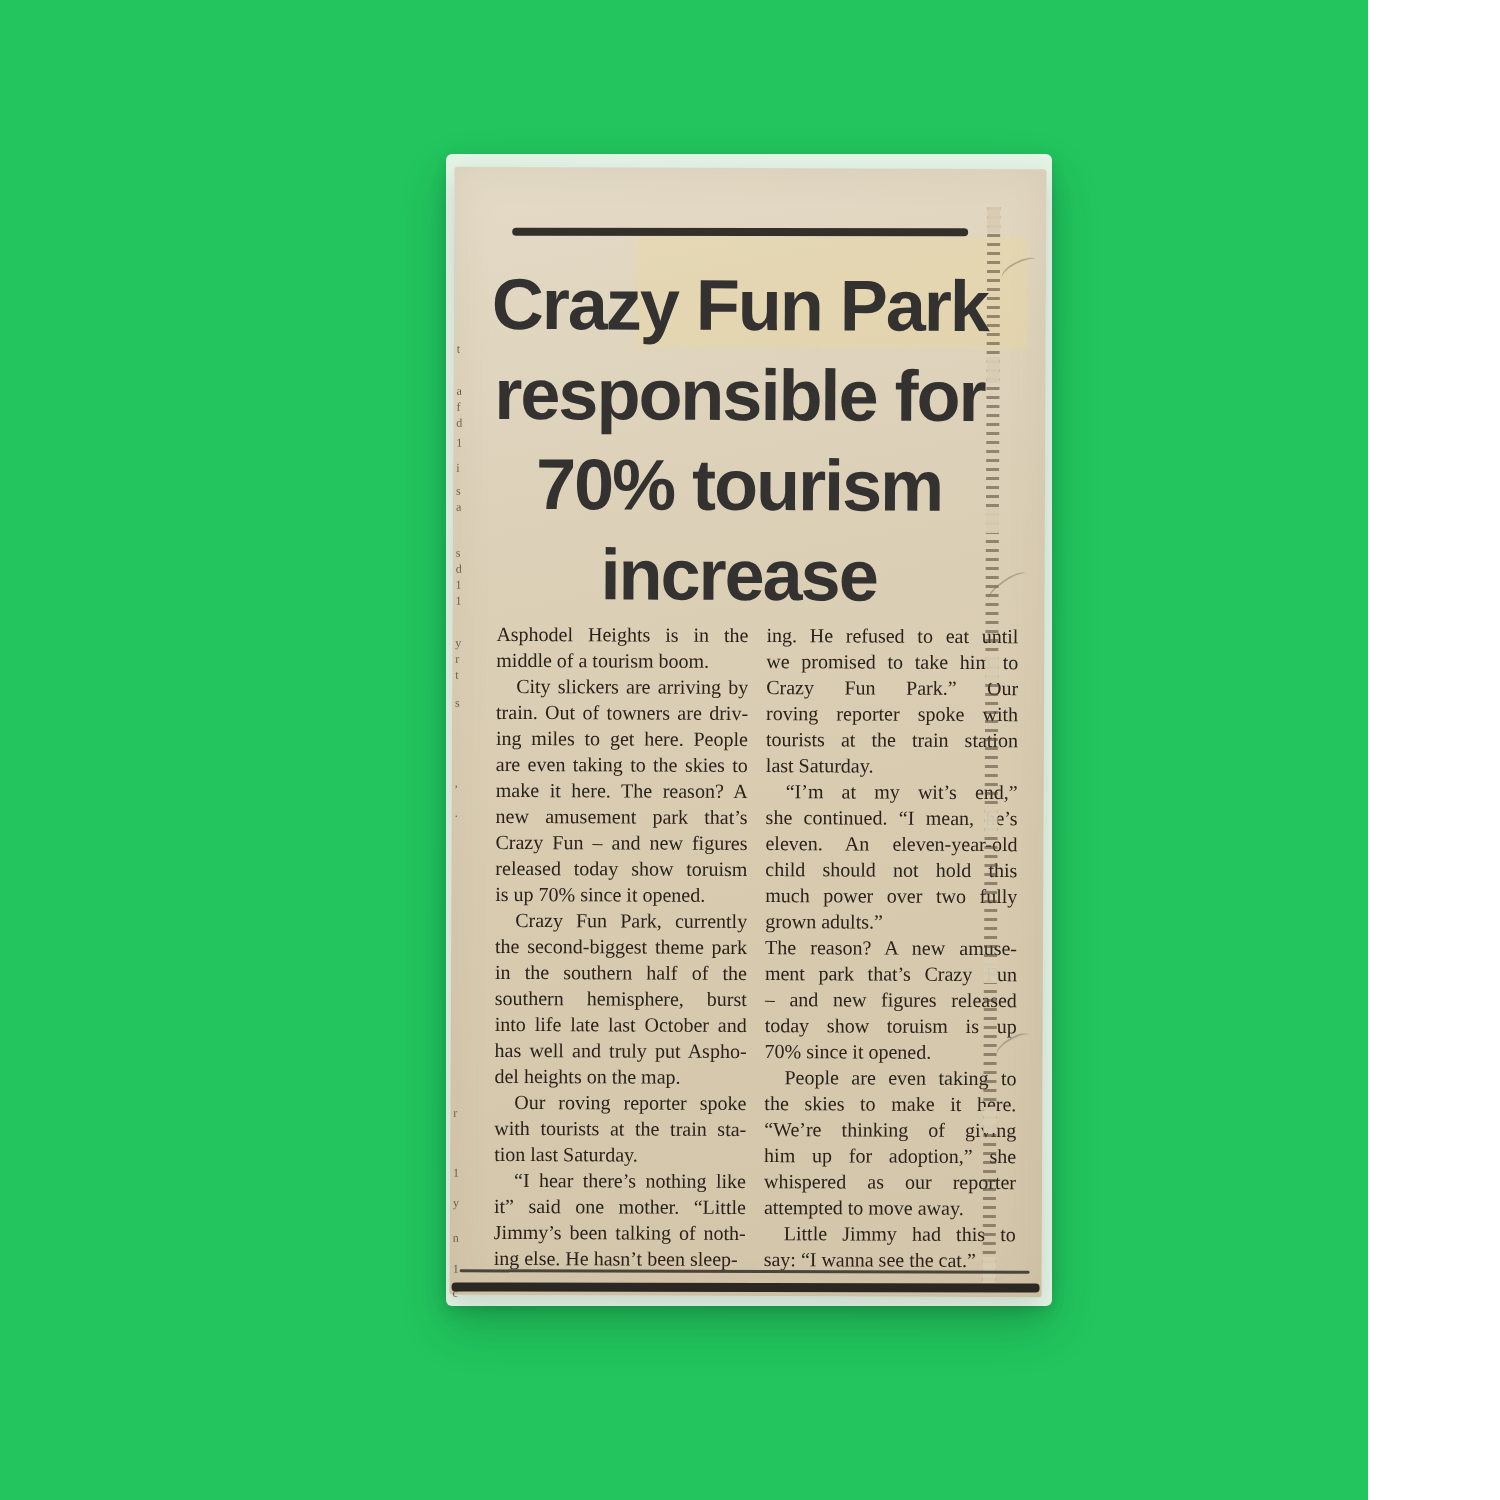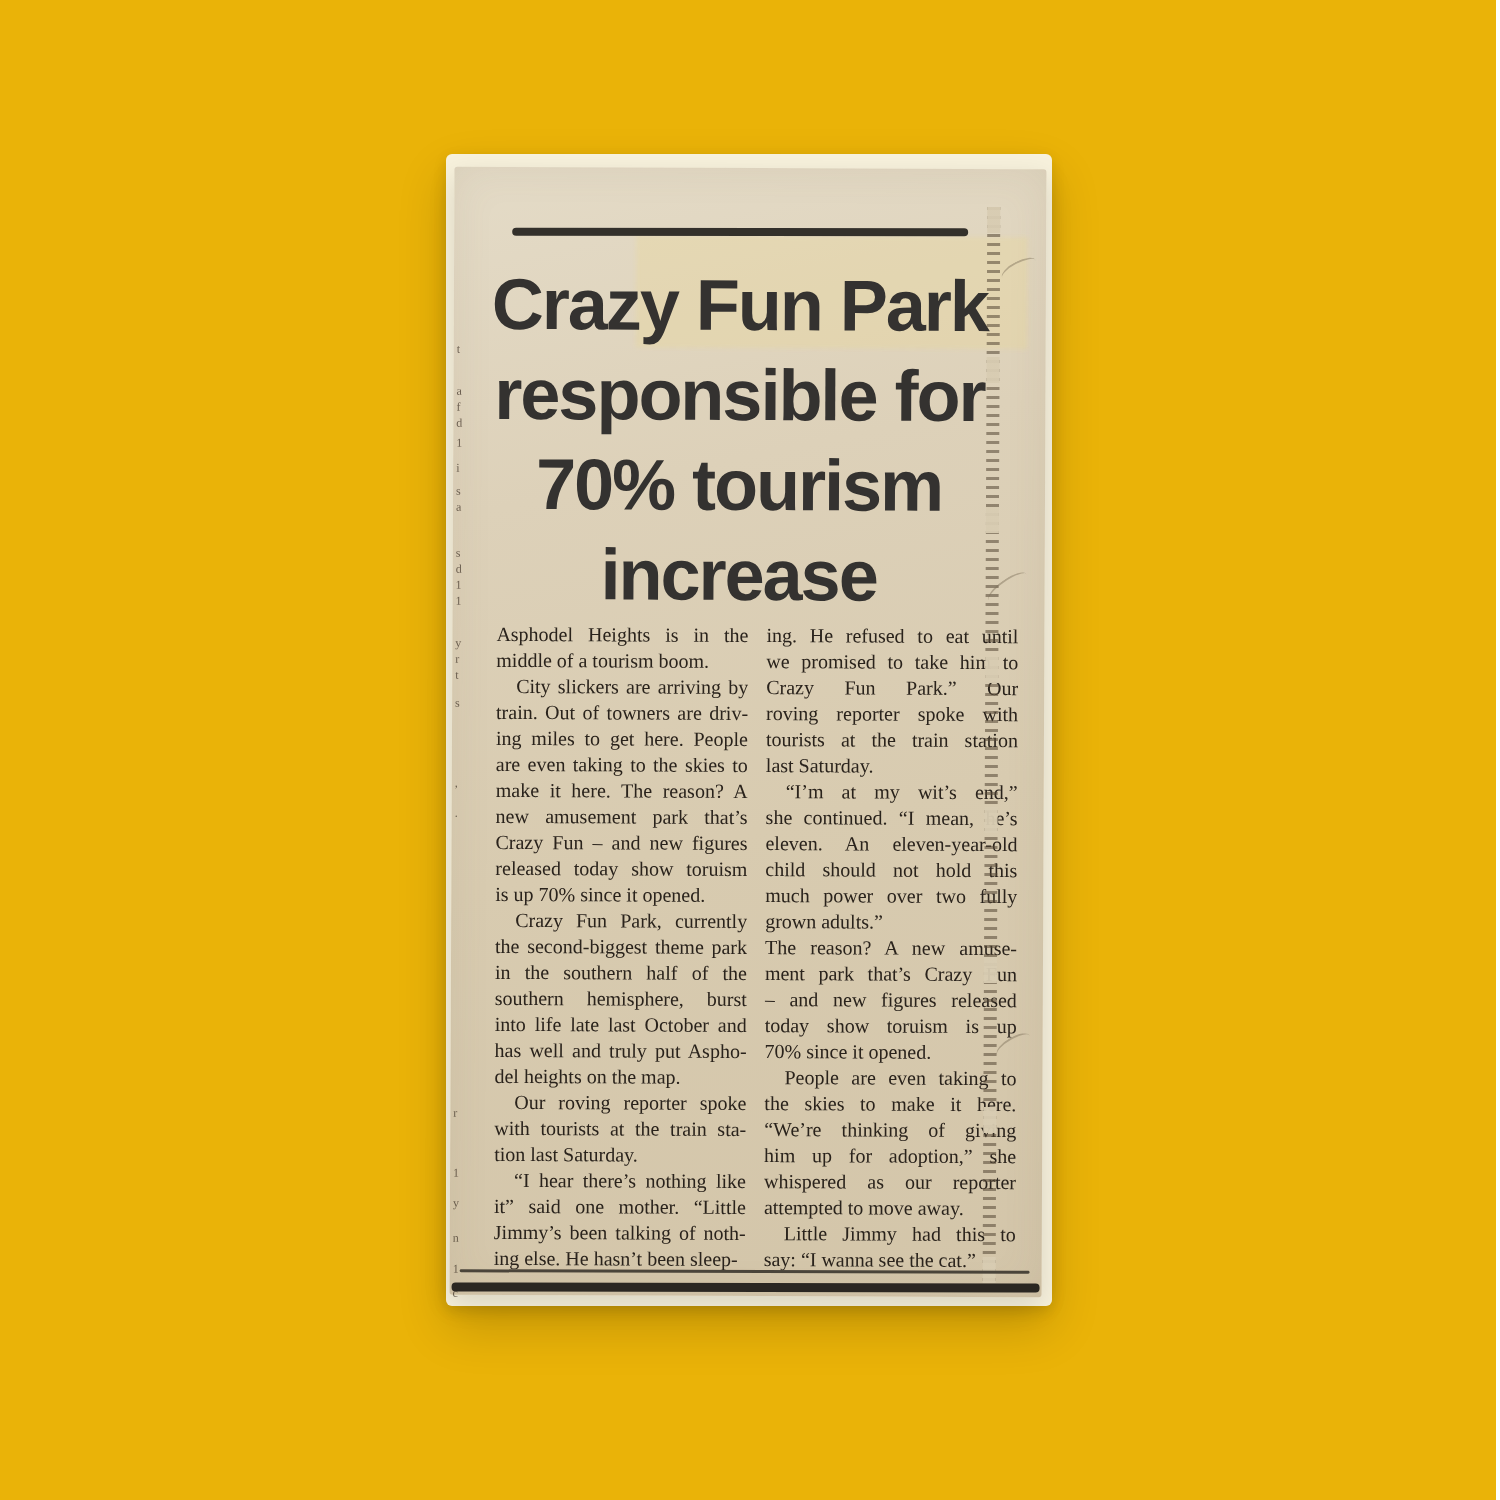--- a/index.html
+++ b/index.html
@@ -1,17 +1,17 @@
 <!DOCTYPE html>
 <html><head>
 <meta charset="utf-8">
 <style>
   html,body{margin:0;padding:0;}
   .page{
-    position:relative;width:1496px;height:1500px;background:#eab308;overflow:hidden;
+    position:relative;width:1368px;height:1500px;background:#22c55e;overflow:hidden;
     font-family:"Liberation Serif", serif;
   }
   .sleeve{
     position:absolute;left:446px;top:154px;width:606px;height:1152px;
     background:rgba(248,247,244,0.9);border-radius:6px;
     box-shadow:0 22px 50px rgba(0,0,0,0.16), 0 4px 14px rgba(0,0,0,0.10);
   }
   .clipping{
     position:absolute;left:452px;top:168px;width:592px;height:1128px;
     transform:rotate(0.25deg);

